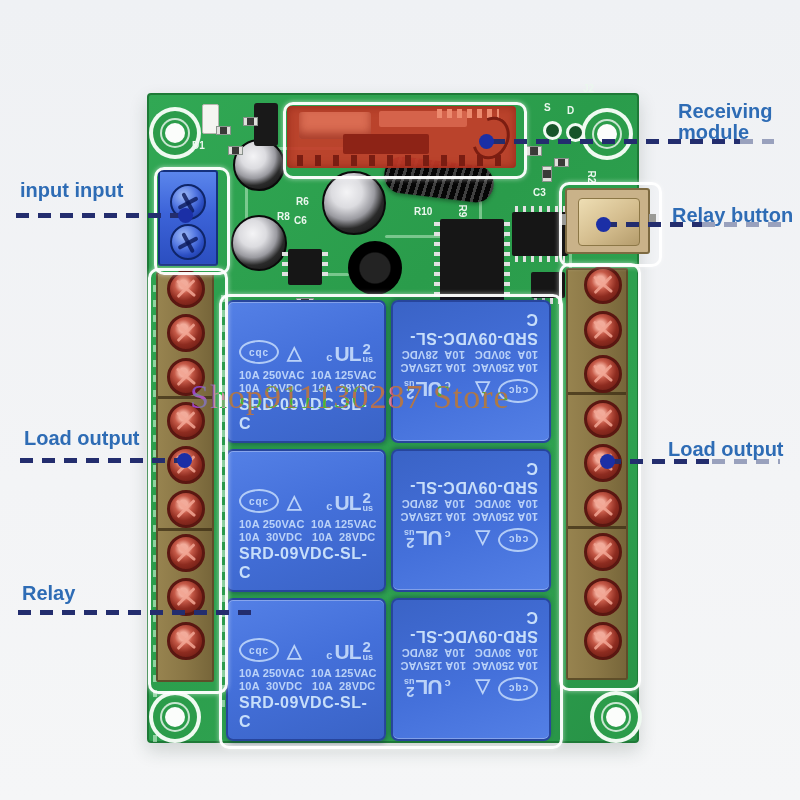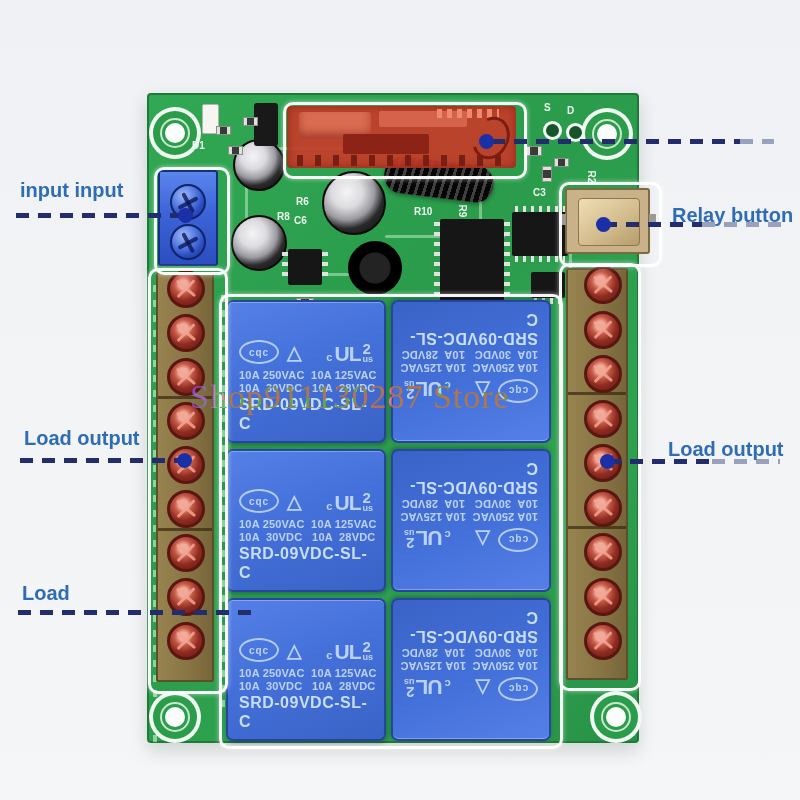--- a/index.html
+++ b/index.html
@@ -416,20 +416,24 @@
 
   <div class="hl" style="left:283px;top:102px;width:238px;height:71px;"></div>
   <div class="hl" style="left:154px;top:167px;width:70px;height:102px;"></div>
   <div class="hl" style="left:559px;top:182px;width:97px;height:79px;"></div>
   <div class="hl" style="left:148px;top:268px;width:74px;height:420px;"></div>
   <div class="hl" style="left:559px;top:263px;width:76px;height:422px;"></div>
   <div class="hl" style="left:219px;top:294px;width:338px;height:449px;"></div>
 
   <div class="watermark" style="color: rgb(246, 55, 216);">Shop911130287 Store</div>
 
+  <div class="anno-label" style="left: 678px; top: 101px; color: rgb(46, 108, 181);">
+    <div>Receiving</div>
+    <div>module</div>
+  </div>
   <div class="dash seg-navy" style="left: 492px; top: 139px; width: 248px; color: rgb(35, 45, 110);"></div>
   <div class="dash seg-light" style="left: 740px; top: 139px; width: 34px; color: rgb(153, 161, 189);"></div>
   <div class="dot" style="left: 479px; top: 134px; background: rgb(27, 47, 166);"></div>
 
   <div class="anno-label" style="left: 20px; top: 180px; color: rgb(46, 108, 181);">input input</div>
   <div class="dash seg-navy" style="left: 16px; top: 213px; width: 168px; color: rgb(35, 45, 110);"></div>
   <div class="dot" style="left: 178px; top: 208px; background: rgb(27, 47, 166);"></div>
 
   <div class="anno-label" style="left: 672px; top: 205px; color: rgb(46, 108, 181);">Relay button</div>
   <div class="dash seg-navy" style="left: 604px; top: 222px; width: 98px; color: rgb(35, 45, 110);"></div>
@@ -438,15 +442,15 @@
 
   <div class="anno-label" style="left: 24px; top: 428px; color: rgb(46, 108, 181);">Load output</div>
   <div class="dash seg-navy" style="left: 20px; top: 458px; width: 162px; color: rgb(35, 45, 110);"></div>
   <div class="dot" style="left: 177px; top: 453px; background: rgb(27, 47, 166);"></div>
 
   <div class="anno-label" style="left: 668px; top: 439px; color: rgb(46, 108, 181);">Load output</div>
   <div class="dash seg-navy" style="left: 608px; top: 459px; width: 104px; color: rgb(35, 45, 110);"></div>
   <div class="dash seg-light" style="left: 712px; top: 459px; width: 68px; color: rgb(153, 161, 189);"></div>
   <div class="dot" style="left: 600px; top: 454px; background: rgb(27, 47, 166);"></div>
 
-  <div class="anno-label" style="left: 22px; top: 583px; color: rgb(46, 108, 181);">Load</div>
+  <div class="anno-label" style="left: 22px; top: 583px; color: rgb(46, 108, 181);">Relay</div>
   <div class="dash seg-navy" style="left: 18px; top: 610px; width: 234px; color: rgb(35, 45, 110);"></div>
 </div>
 
 </body></html>

